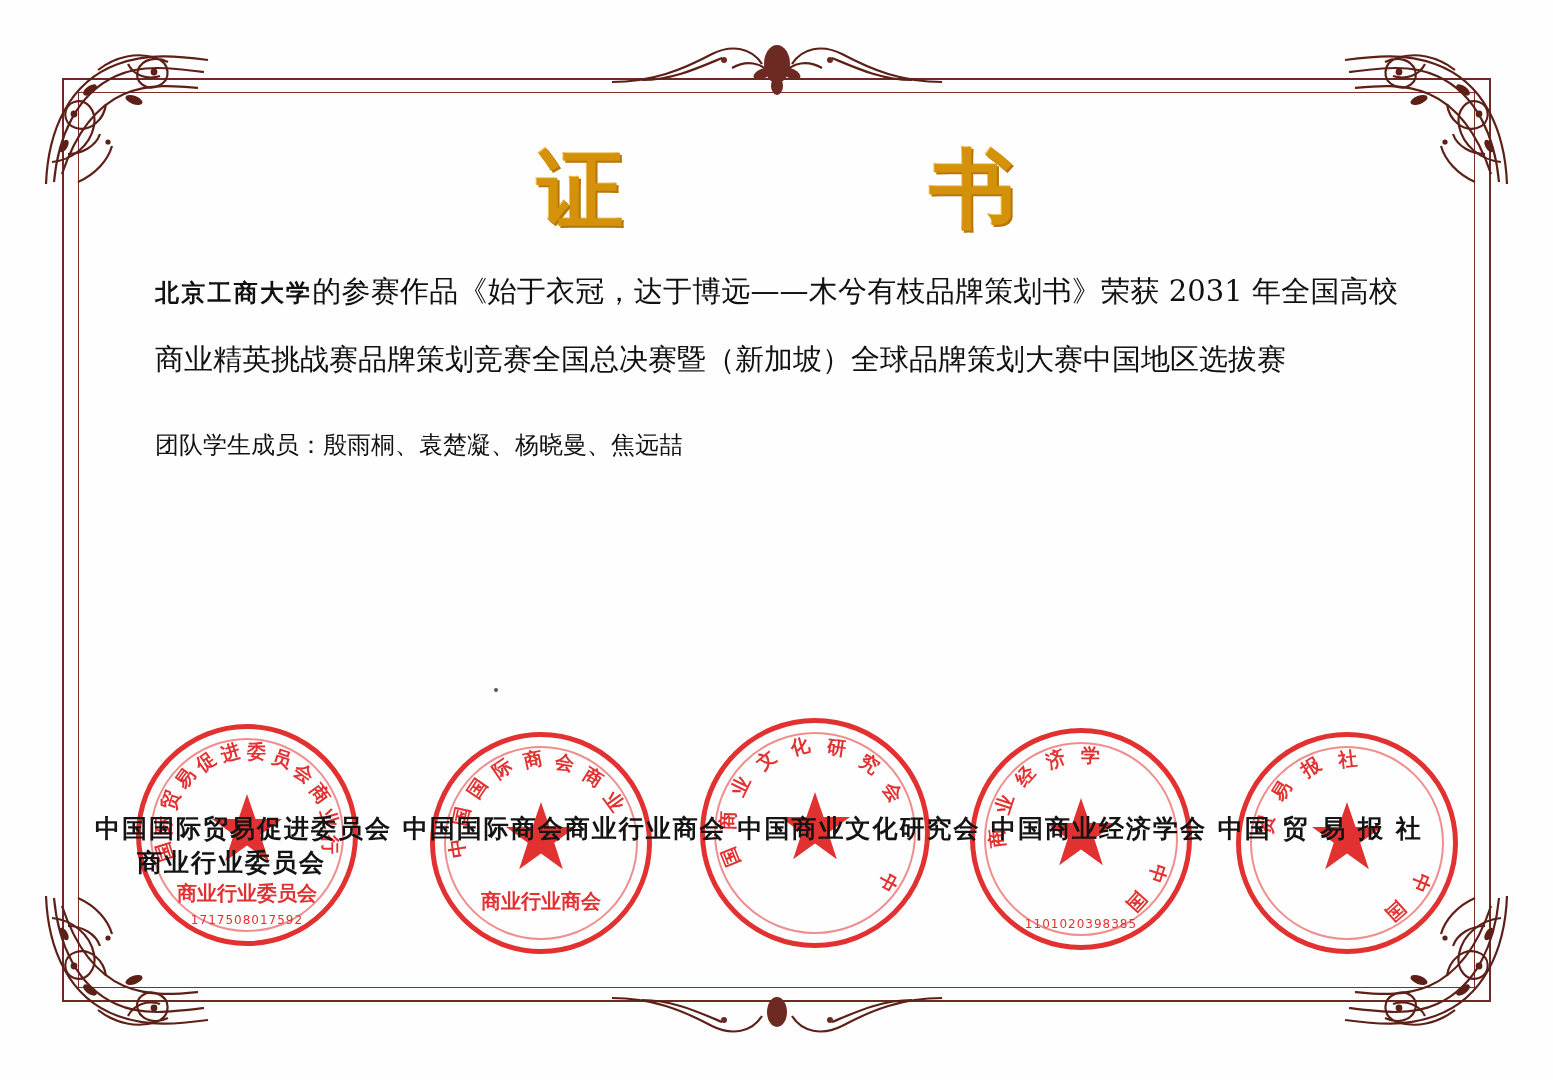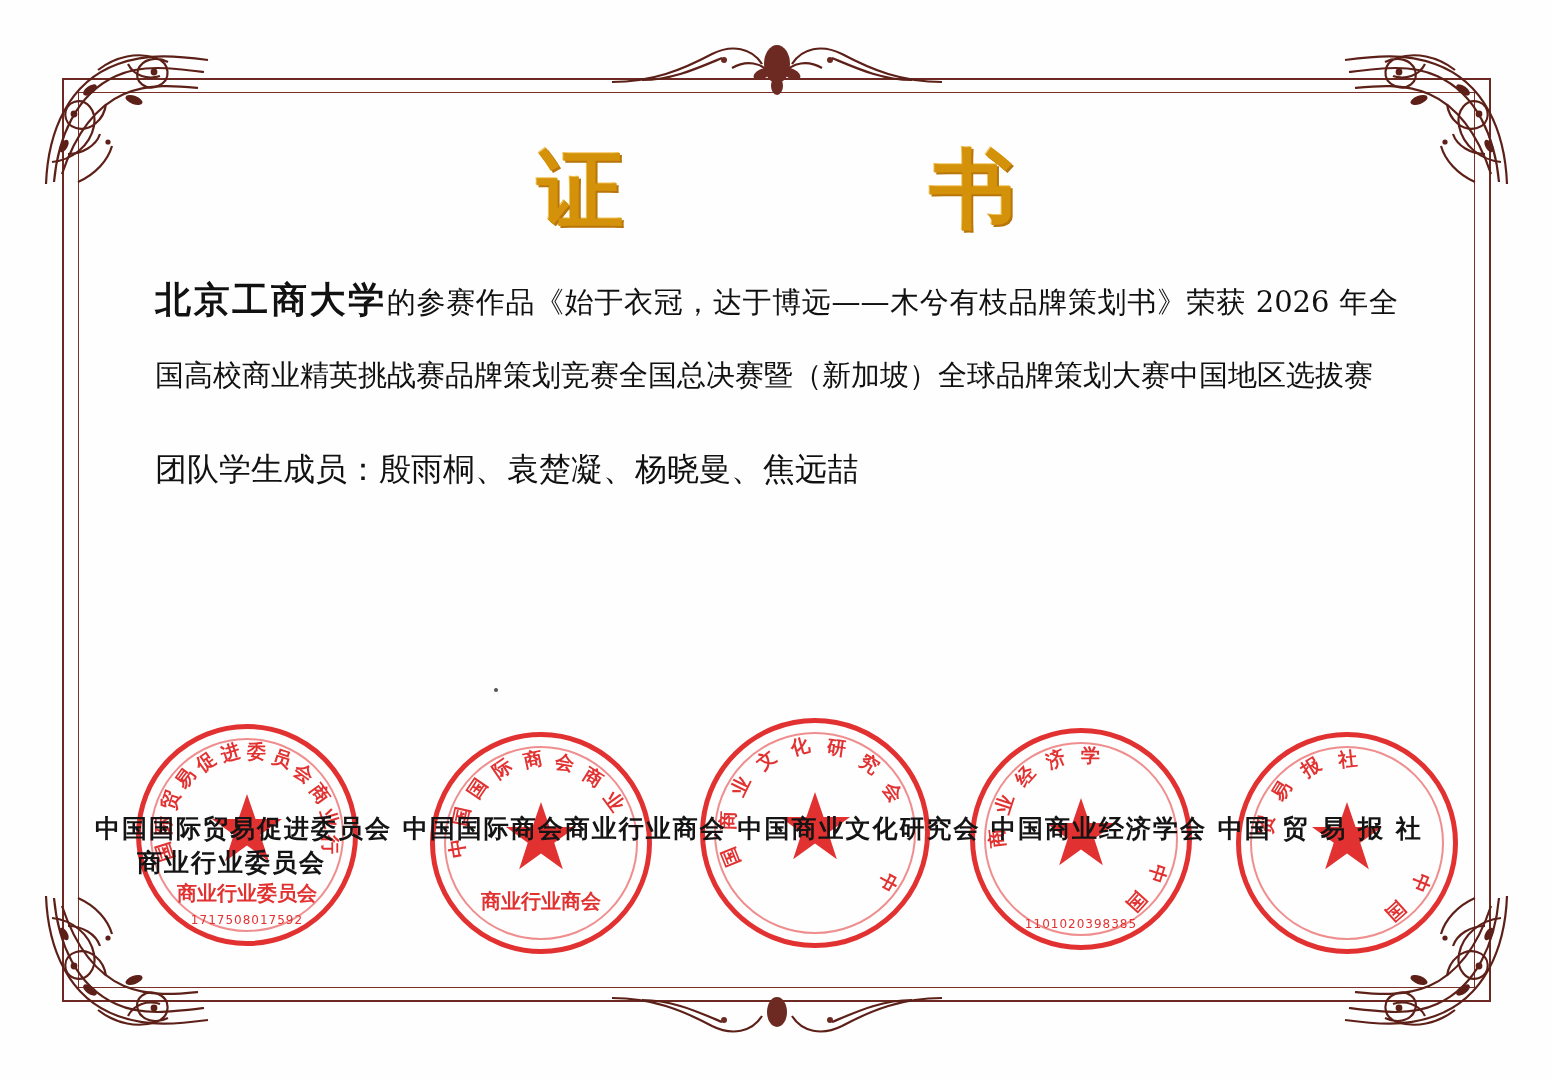--- a/index.html
+++ b/index.html
@@ -100,37 +100,37 @@
   .body-text {
     margin-top: 18px;
     font-size: 29px;
     line-height: 2.35;
     text-align: justify;
     color: #111;
     font-family: "DejaVu Serif", serif;
   }
   .univ {
     font-weight: bold;
-    font-size: 36px;
+    font-size: 24px;
     letter-spacing: 2px;
   }
 
   .award {
     text-align: center;
     font-family: "DejaVu Serif", serif;
     font-weight: bold;
     font-size: 54px;
     letter-spacing: 10px;
     margin-top: 22px;
     color: #0b0b0b;
   }
 
   .members {
     margin-top: 30px;
-    font-size: 32px;
+    font-size: 24px;
     line-height: 1.85;
     font-family: "DejaVu Serif", serif;
     color: #111;
   }
 
   
   .seals {
     position: absolute;
     left: 118px;
     right: 118px;
@@ -382,21 +382,21 @@
         <circle cx="218" cy="26" r="3"></circle>
       </g>
     </svg>
   </div>
 
   <div class="content">
 
     <div class="cert-title">证　书</div>
 
     <div class="body-text">
-      <span class="univ">北京工商大学</span><span>的参赛作品《始于衣冠，达于博远——木兮有枝品牌策划书》荣获 2026 年全国高校商业精英挑战赛品牌策划竞赛全国总决赛暨（新加坡）全球品牌策划大赛中国地区选拔赛</span>
+      <span class="univ">北京工商大学</span><span>的参赛作品《始于衣冠，达于博远——木兮有枝品牌策划书》荣获 2031 年全国高校商业精英挑战赛品牌策划竞赛全国总决赛暨（新加坡）全球品牌策划大赛中国地区选拔赛</span>
     </div>
 
 
     <div class="members">
       <div>
         <span>团队学生成员：</span><span>殷雨桐、袁楚凝、杨晓曼、焦远喆</span>
       </div>
     </div>
   </div>
 

